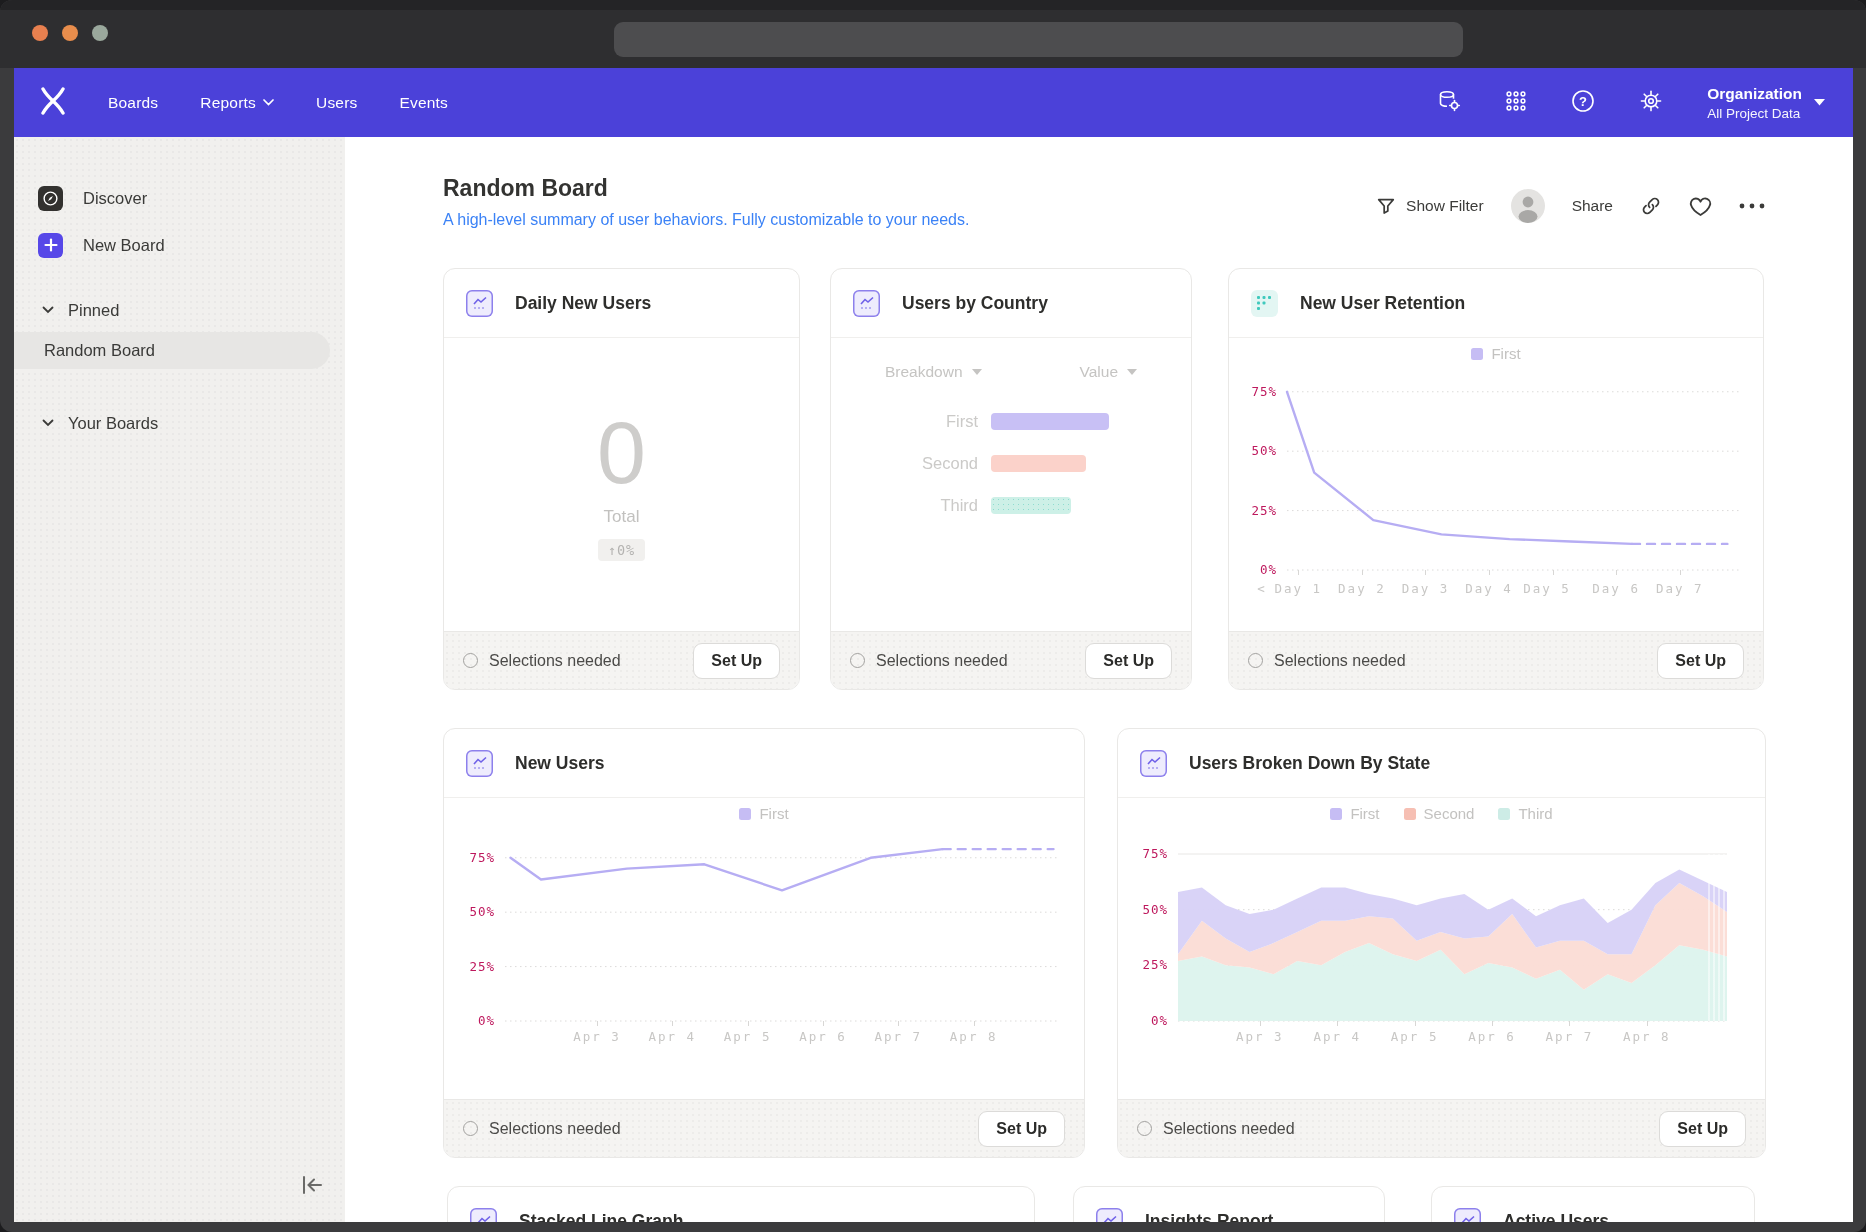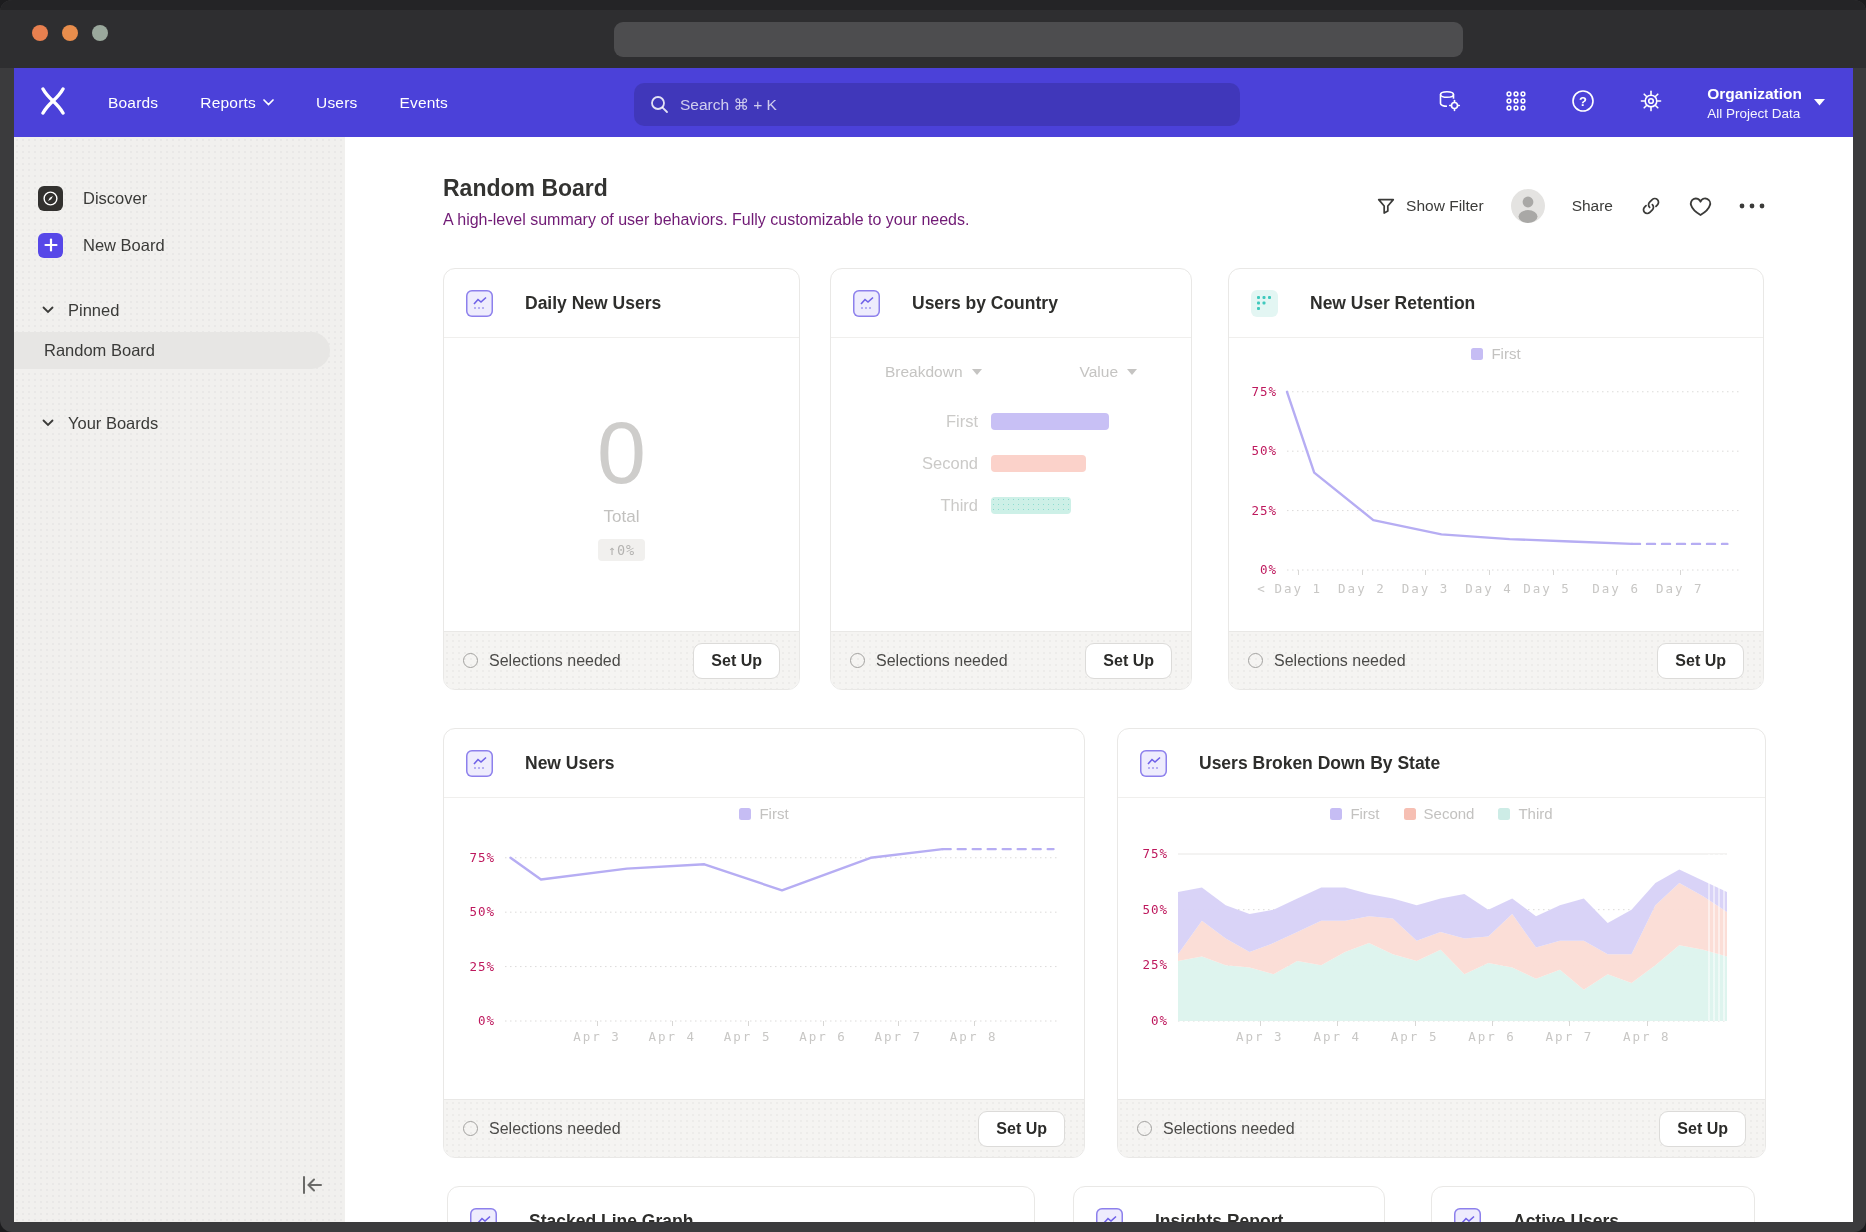--- a/index.html
+++ b/index.html
@@ -33,29 +33,29 @@
   .side-row { position:absolute; left:0; width:100%; height:36px; display:flex; align-items:center; padding-left:24px; gap:20px; cursor:pointer; }
   .side-label { font-size:16.5px; color:#3a3a38; font-weight:500; }
   .side-ico { width:25px; height:25px; border-radius:6px; display:flex; align-items:center; justify-content:center; flex:0 0 auto; }
   .sect-row { position:absolute; left:0; width:100%; height:30px; display:flex; align-items:center; padding-left:28px; gap:14px; cursor:pointer; }
   .pinned-pill { position:absolute; left:0; width:316px; height:37px; background:#e7e6e4; border-radius:0 19px 19px 0; display:flex; align-items:center; padding-left:30px; cursor:pointer; }
   .collapse-btn { position:absolute; left:280px; bottom:22px; width:36px; height:30px; display:flex; align-items:center; justify-content:center; cursor:pointer; }
 
   
   .main { position:absolute; left:331px; top:69px; right:0; bottom:0; background:#fff; overflow:hidden; }
   .board-title { position:absolute; left:98px; top:38px; font-size:23px; font-weight:700; color:#333331; }
-  .board-sub { position:absolute; left:98px; top:74px; font-size:16px; color:#701a75; }
+  .board-sub { position:absolute; left:98px; top:74px; font-size:16px; color:#3b82f6; }
   .actions { position:absolute; right:88px; top:52px; display:flex; align-items:center; gap:27px; }
   .act-txt { font-size:15.5px; font-weight:500; color:#3b3b39; }
   .act-btn { display:flex; align-items:center; gap:10px; cursor:pointer; }
   .avatar { width:34px; height:34px; border-radius:50%; background:#e4e3e1; overflow:hidden; position:relative; cursor:pointer; }
 
   
   .card { position:absolute; background:#fff; border:1px solid #e9e8e6; border-radius:12px; }
-  .card-head { position:absolute; left:0; top:0; right:0; height:69px; display:flex; align-items:center; padding:0 22px; gap:32px; border-bottom:1px solid #f0efed; }
+  .card-head { position:absolute; left:0; top:0; right:0; height:69px; display:flex; align-items:center; padding:0 22px; gap:22px; border-bottom:1px solid #f0efed; }
   .card-title { font-size:17.5px; font-weight:700; color:#2e2e2c; }
   .tile-ico { width:27px; height:27px; border-radius:6px; display:flex; align-items:center; justify-content:center; flex:0 0 auto; }
   .tile-ico.purple { background:#eeecfd; box-shadow:inset 0 0 0 1.5px #8d80ec; }
   .tile-ico.teal { background:#e3f6f3; }
   .card-foot { position:absolute; left:0; right:0; bottom:0; height:58px; background:#f5f4f2;
     background-image:radial-gradient(rgba(0,0,0,.03) 1px, transparent 1px); background-size:6px 6px;
     border-top:1px solid #e9e8e6; border-radius:0 0 11px 11px; display:flex; align-items:center; padding:0 19px; }
   .radio { width:15px; height:15px; border:1.5px solid #a3a2a0; border-radius:50%; flex:0 0 auto; }
   .foot-status { font-size:16px; color:#4b4a48; margin-left:11px; }
   .setup-btn { margin-left:auto; background:#fff; border:1px solid #dcdbd9; border-radius:9px; padding:8px 17px; font-size:16px; font-weight:700; color:#2b2b29; font-family:"Liberation Sans", sans-serif; cursor:pointer; }
@@ -116,27 +116,20 @@
         <span class="nav-item">
           <span>Reports</span>
           <svg width="11" height="7" viewBox="0 0 11 7">
               <polyline points="1,1 5.5,5.5 10,1" fill="none" stroke="#fff" stroke-width="1.7" stroke-linecap="round"></polyline>
             </svg>
         </span>
         <span class="nav-item">Users</span>
         <span class="nav-item">Events</span>
       </div>
 
-      <div class="searchbar">
-        <svg width="19" height="19" viewBox="0 0 19 19">
-            <circle cx="8" cy="8" r="6" fill="none" stroke="rgba(255,255,255,.85)" stroke-width="1.8"></circle>
-            <line x1="12.6" y1="12.6" x2="17" y2="17" stroke="rgba(255,255,255,.85)" stroke-width="1.8" stroke-linecap="round"></line>
-          </svg>
-        <span class="ph">Search ⌘ + K</span>
-      </div>
 
       <div class="nav-icons">
         <span style="cursor:pointer">
           <svg width="24" height="24" viewBox="0 0 24 24" fill="none" stroke="#fff" stroke-width="1.6">
             <ellipse cx="10" cy="5.5" rx="6.5" ry="2.8"></ellipse>
             <path d="M3.5 5.5v9c0 1.5 2.9 2.8 6.5 2.8"></path>
             <path d="M16.5 5.5v4.2"></path>
             <circle cx="17.5" cy="16.5" r="3"></circle>
             <g stroke-linecap="round">
                 <line x1="17.5" y1="11.6" x2="17.5" y2="13"></line>

